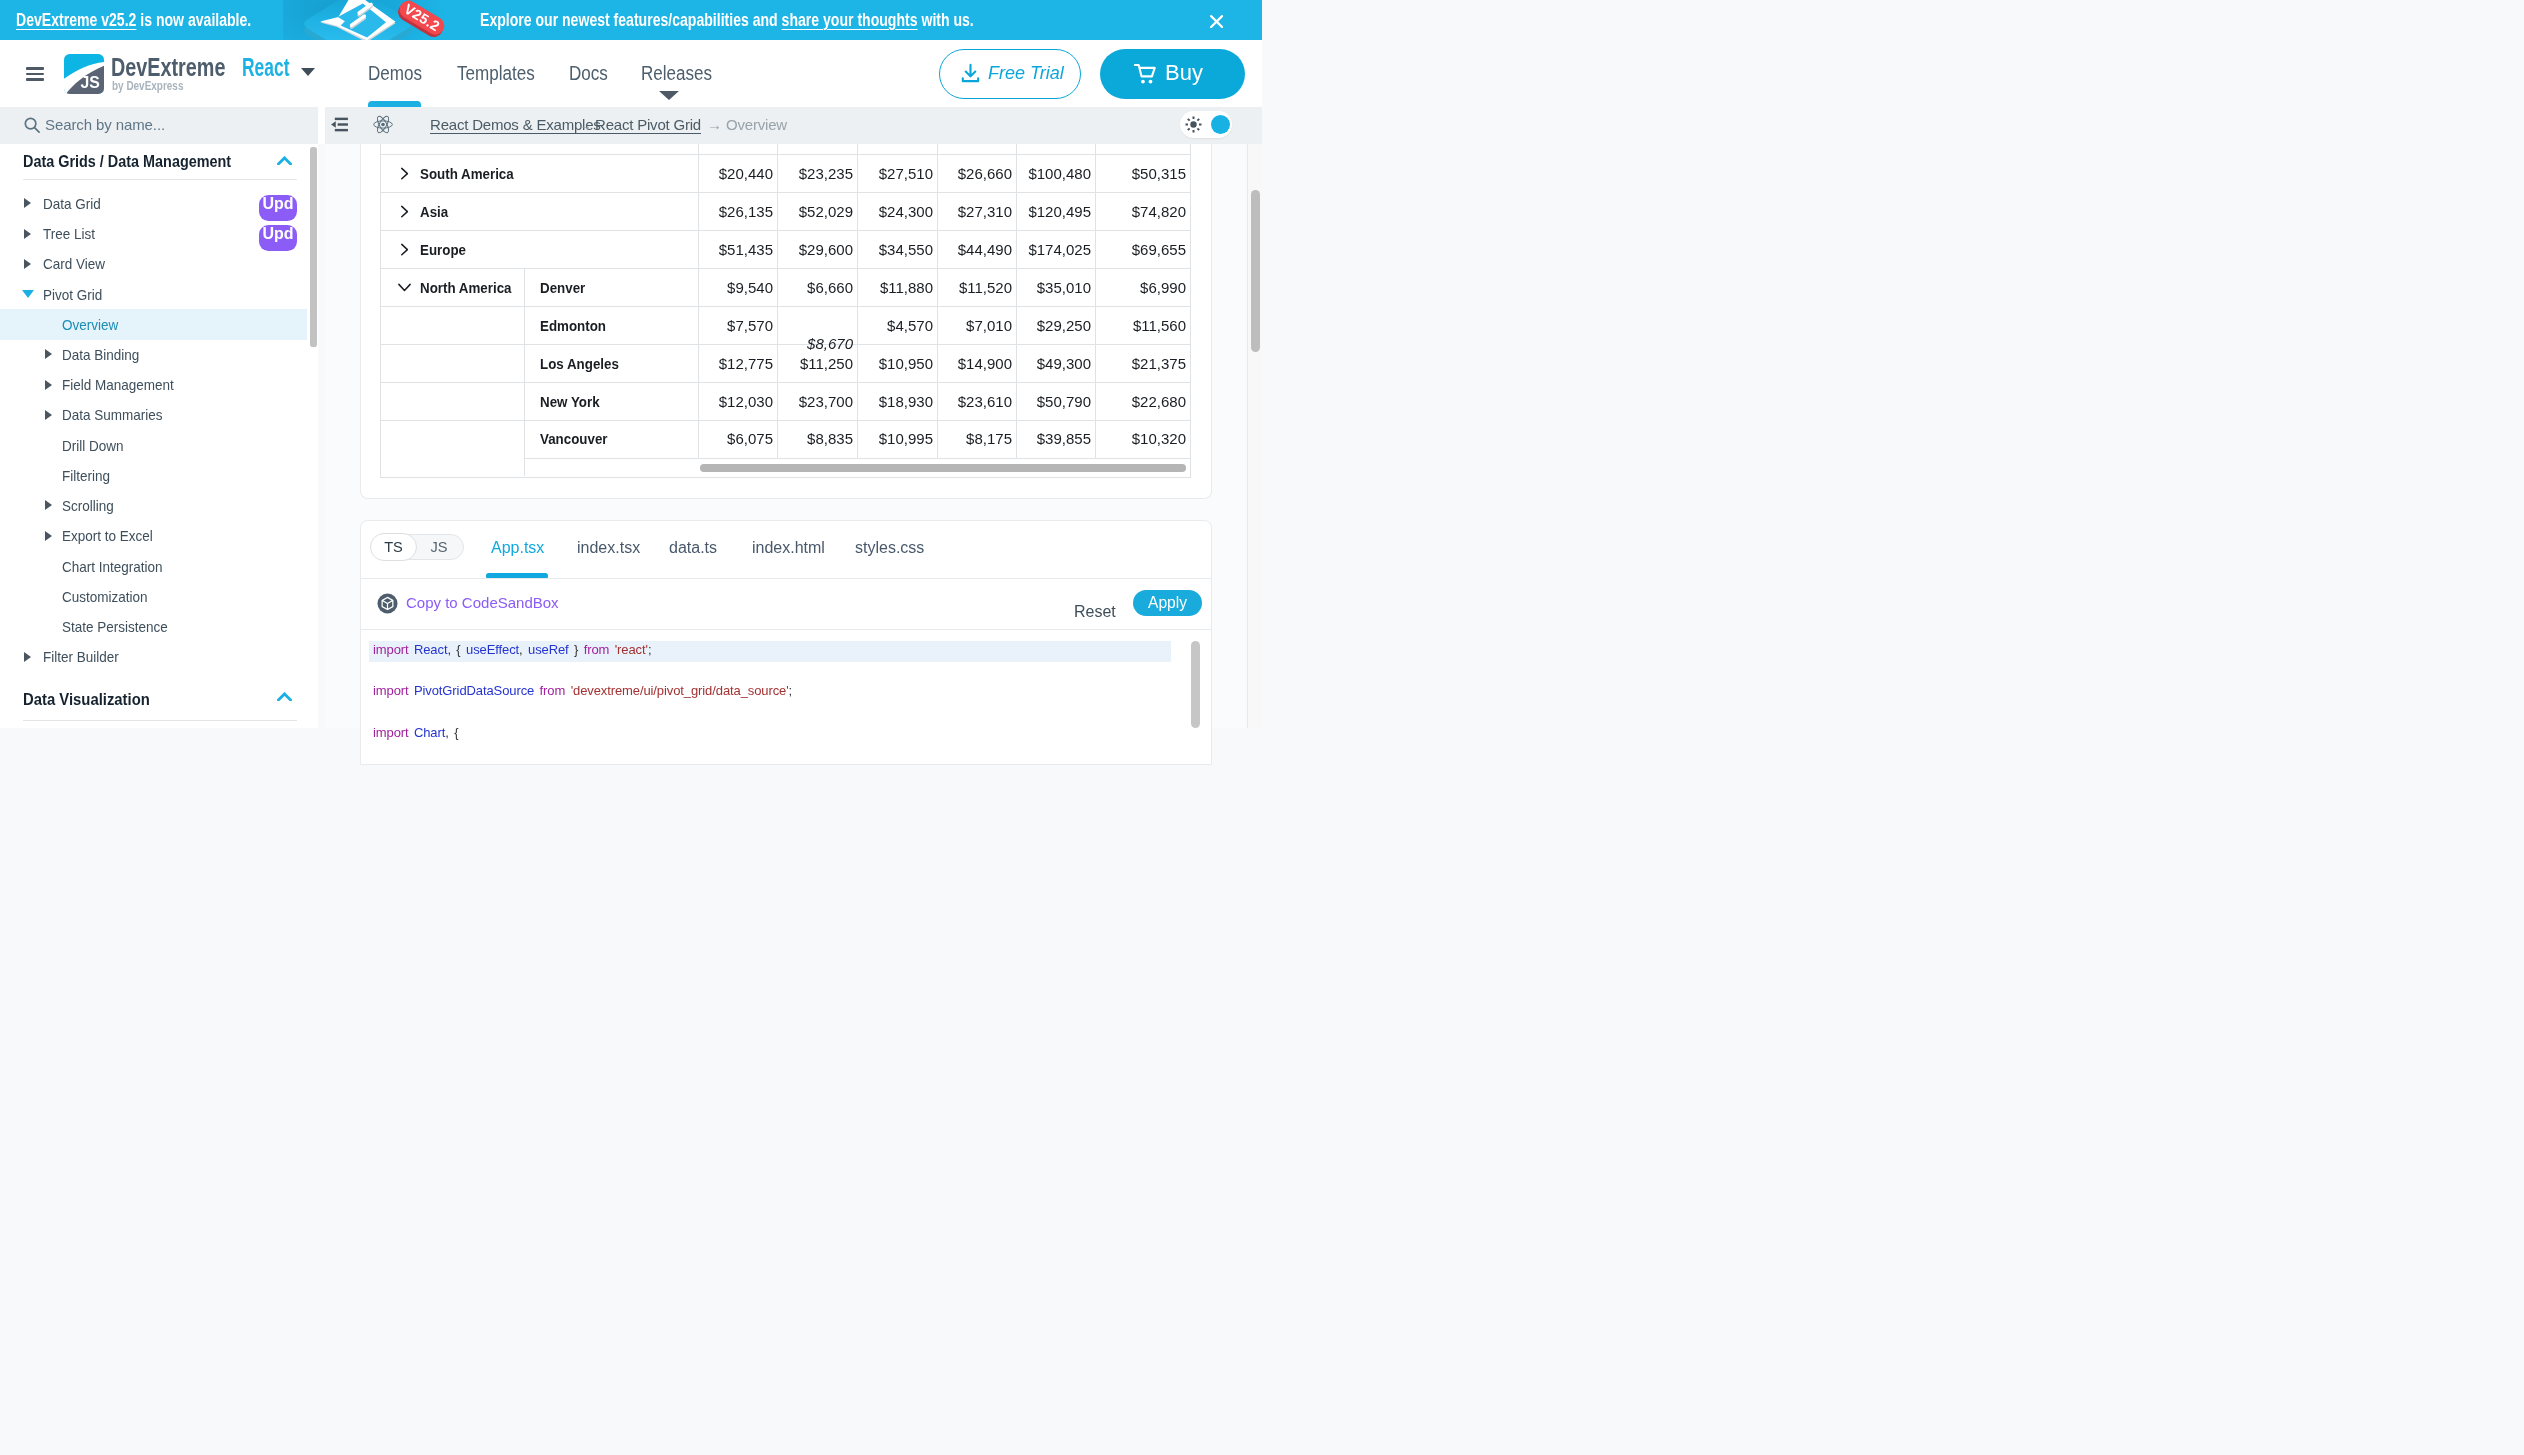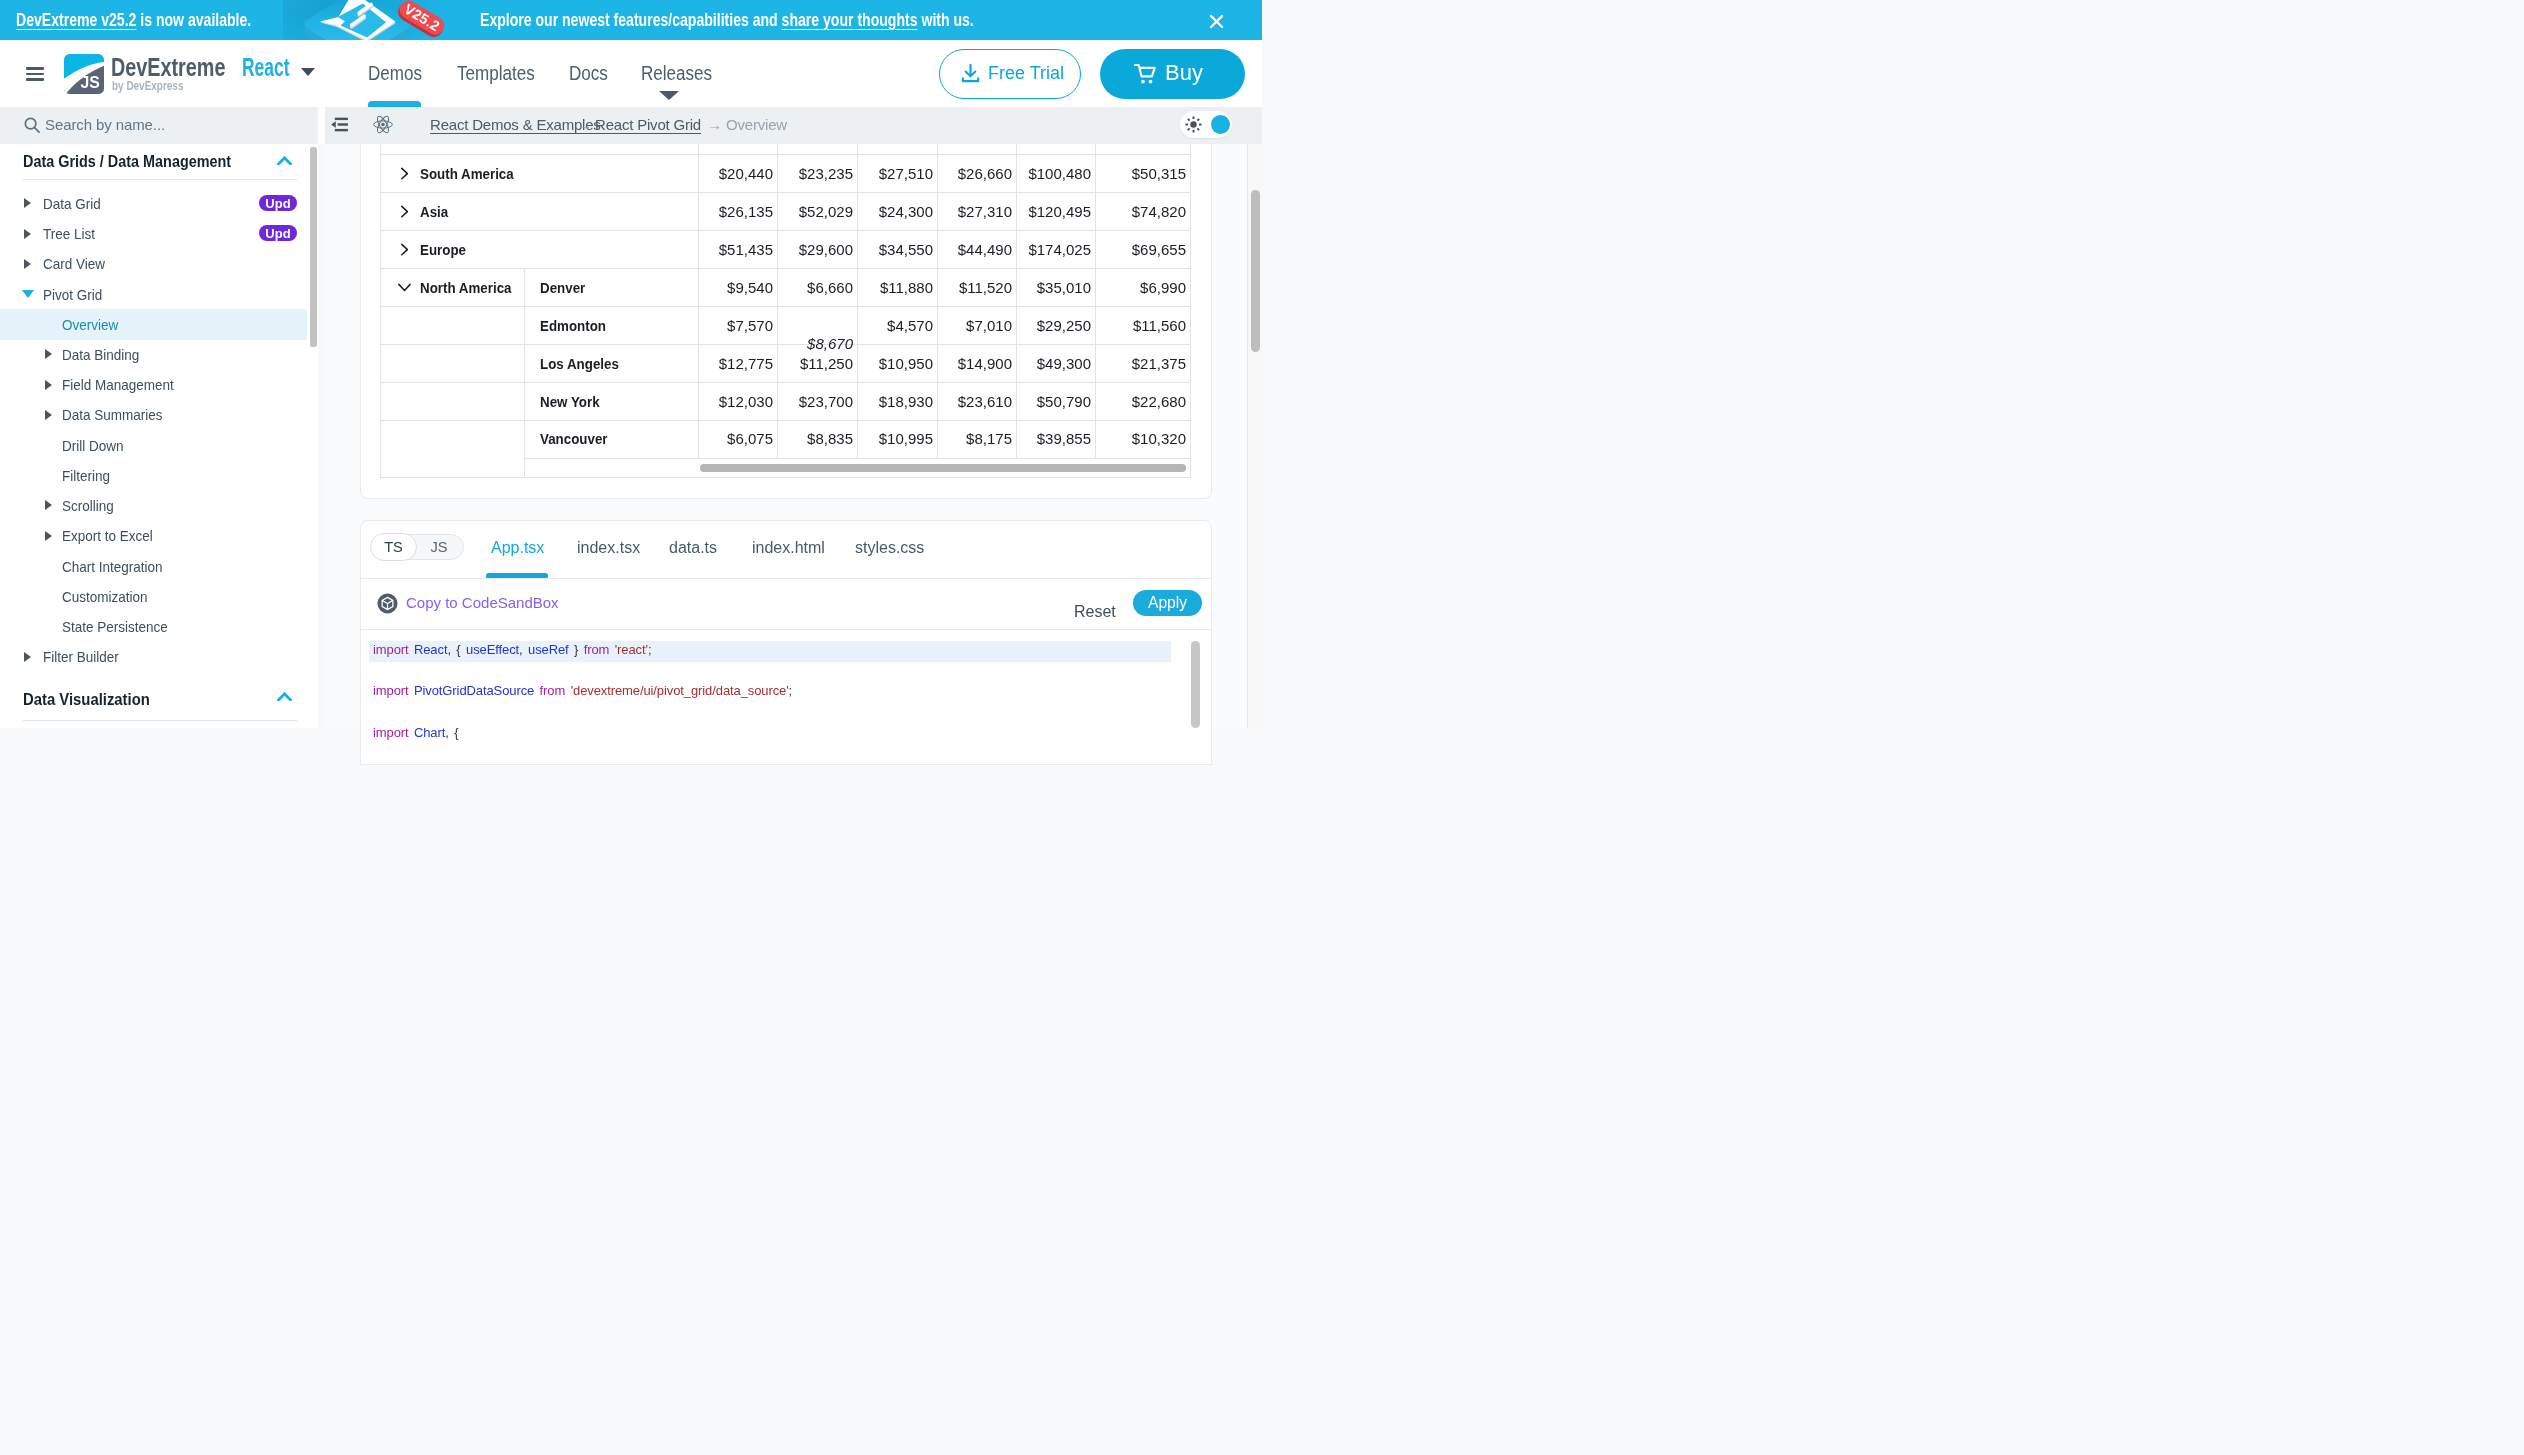--- a/index.html
+++ b/index.html
@@ -13,42 +13,42 @@
 #burger { position:absolute; left:26.4px; top:27px; width:18px; height:14px; }
 #burger div { position:absolute; left:0; width:18px; height:2.6px; background:#4d5a66; border-radius:0.9px;}
 #logo { position:absolute; left:64px; top:14px; width:40px; height:40px; }
 #dxname { position:absolute; left:111px; top:12.3px; font-size:26.4px; font-weight:bold; color:#4e5d6b; transform:scaleX(0.75); transform-origin:left top; white-space:nowrap;}
 #bydx { position:absolute; left:112px; top:39px; font-size:12.3px; font-weight:bold; color:#a9b4bd; transform:scaleX(0.81); transform-origin:left top;}
 #react { position:absolute; left:242px; top:12.3px; font-size:26.4px; font-weight:bold; color:#1db2e4; transform:scaleX(0.66); transform-origin:left top;}
 #rcaret { position:absolute; left:301px; top:28px; width:0; height:0; border-left:7px solid transparent; border-right:7px solid transparent; border-top:8.5px solid #3f4c59; }
 .nav { position:absolute; top:22px; height:23px; line-height:23px; font-size:19.4px; color:#4d5e6c; white-space:nowrap; transform:scaleX(0.88); transform-origin:left center; }
 #demosu { position:absolute; left:368px; top:61px; width:53px; height:6.6px; background:#1cb0e2; border-radius:3.8px 3.8px 0 0; }
 #relcaret { position:absolute; left:659px; top:51px; width:0; height:0; border-left:10.4px solid transparent; border-right:10.4px solid transparent; border-top:9.4px solid #4d5a66; }
-#freetrial { position:absolute; left:939px; top:8.5px; width:142px; height:50px; border:1.9px solid #0aa6da; border-radius:25.5px; color:#0ba7da; }
+#freetrial { position:absolute; left:939px; top:8.5px; width:142px; height:50px; border:1.9px solid #0aa6da; border-radius:25.5px; color:#0ba7da;font-style:italic; }
 #freetrial span { position:absolute; left:48px; top:13.2px; font-size:18px; }
 #buy { position:absolute; left:1100px; top:8.5px; width:145px; height:50px; background:#0ba8da; border-radius:25.5px; color:#fff; }
 #buy span { position:absolute; left:65px; top:11.3px; font-size:22px; }
 
 #subbar { position:absolute; left:0; top:107px; width:1262px; height:37px; background:#edf0f2; z-index:6; }
 #subgap { position:absolute; left:318px; top:107px; width:6.6px; height:37px; background:#fff; z-index:7; }
 #searchtxt { position:absolute; left:45px; top:116px; z-index:8; font-size:15px; color:#5e7788; letter-spacing:-0.1px; }
 .crumb { position:absolute; top:116px; z-index:8; font-size:15px; color:#4b5b66; white-space:nowrap; letter-spacing:-0.2px; }
 .crumb.u { text-decoration:underline; text-underline-offset:2.8px;}
 .crumb.gray { color:#98a3ab; }
 #toggle2 { position:absolute; left:1180px; top:111px; z-index:8; width:52px; height:27px; background:#fff; border-radius:14px; box-shadow:0 0.9px 1.9px rgba(0,0,0,0.06); }
 #tgknob { position:absolute; left:1211px; top:115px; z-index:9; width:19px; height:19px; border-radius:50%; background:#17b1e3; }
 
 #sidebar { position:absolute; left:0; top:144px; width:318px; height:584px; background:#fff; }
 #sbhead { position:absolute; left:23px; top:152px; font-size:16.5px; font-weight:bold; color:#16222e; transform:scaleX(0.873); transform-origin:left top; white-space:nowrap; }
 #sbdiv { position:absolute; left:23px; top:179px; width:274px; height:0.9px; background:#e2e6e9; }
 .sbitem { position:absolute; font-size:15px; color:#3e4f5b; white-space:nowrap; transform:scaleX(0.9); transform-origin:left top; }
 .tri { position:absolute; width:0; height:0; border-top:5.2px solid transparent; border-bottom:5.2px solid transparent; border-left:7.6px solid #4a5560; }
 .tridown { position:absolute; width:0; height:0; border-left:6.6px solid transparent; border-right:6.6px solid transparent; border-top:8.5px solid #1cb0e2; }
 #ovhl { position:absolute; left:0; top:309px; width:307px; height:31px; background:#e5f3fa; }
-.upd { position:absolute; left:259px; width:38px; height:16px; background:#6d28d9; border-radius:9.4px; color:#fff; font-size:13px; font-weight:bold; text-align:center; line-height:18px; }
+.upd { position:absolute; left:259px; width:38px; height:26px; background:#8b5cf6; border-radius:9.4px; color:#fff; font-size:16px; font-weight:bold; text-align:center; line-height:18px; }
 #sbscroll { position:absolute; left:310px; top:147px; width:6.6px; height:200px; background:#c2c2c2; border-radius:2.8px; }
 
 #main { position:absolute; left:325px; top:144px; width:923px; height:584px; background:#fafbfc; }
 .card { position:absolute; background:#fff; border:0.9px solid #e8eaec; border-radius:7.6px; }
 .tline { position:absolute; background:#dfe3e6; }
 .rowhead { position:absolute; font-size:15px; font-weight:bold; color:#1a1e23; white-space:nowrap; transform:scaleX(0.89); transform-origin:left top;}
 .dval { position:absolute; font-size:15px; color:#1a1e23; text-align:right; width:71px; }
 
 #tsjs { position:absolute; left:371px; top:534px; width:93px; height:26.4px; background:#f6f7f8; border:0.9px solid #e3e6e8; border-radius:14px; }
 #ts { position:absolute; left:370px; top:533px; width:47px; height:28px; background:#fff; border:0.9px solid #dcdfe2; border-radius:14px; text-align:center; line-height:26.4px; font-size:14.6px; color:#2b3a45; }

